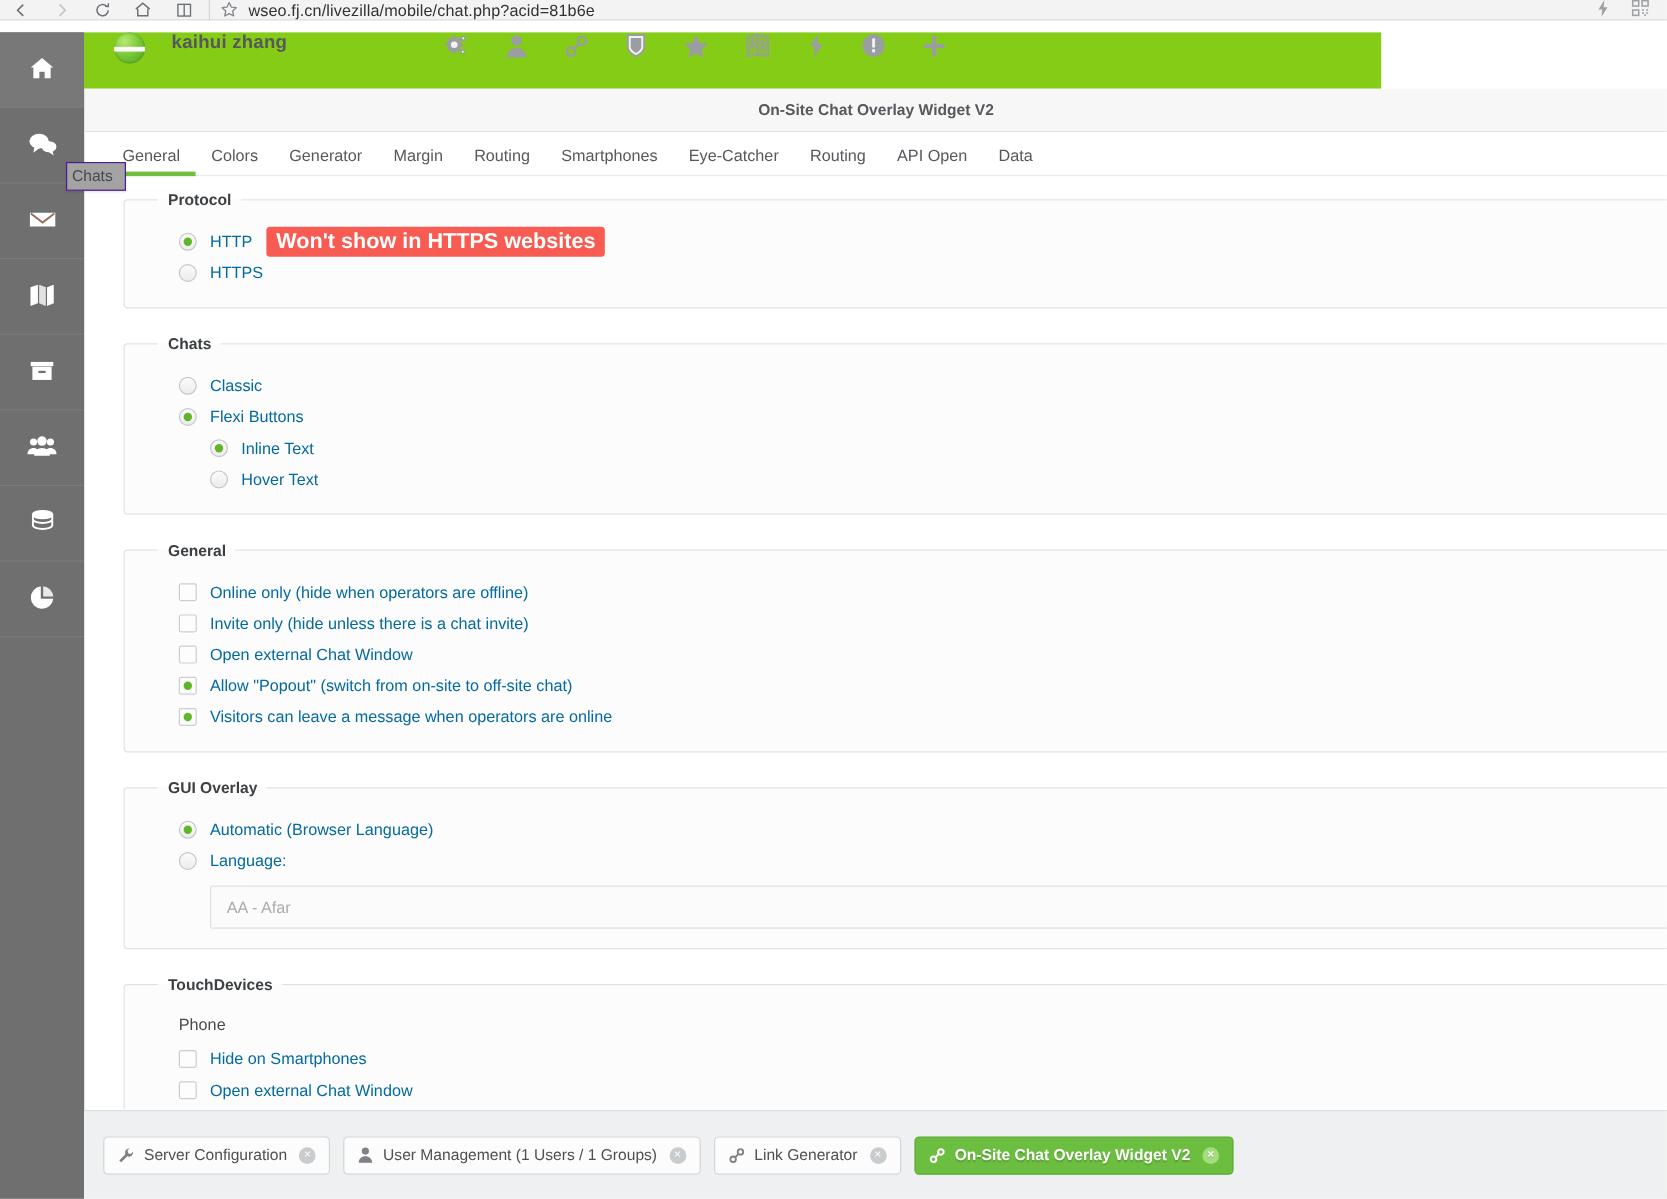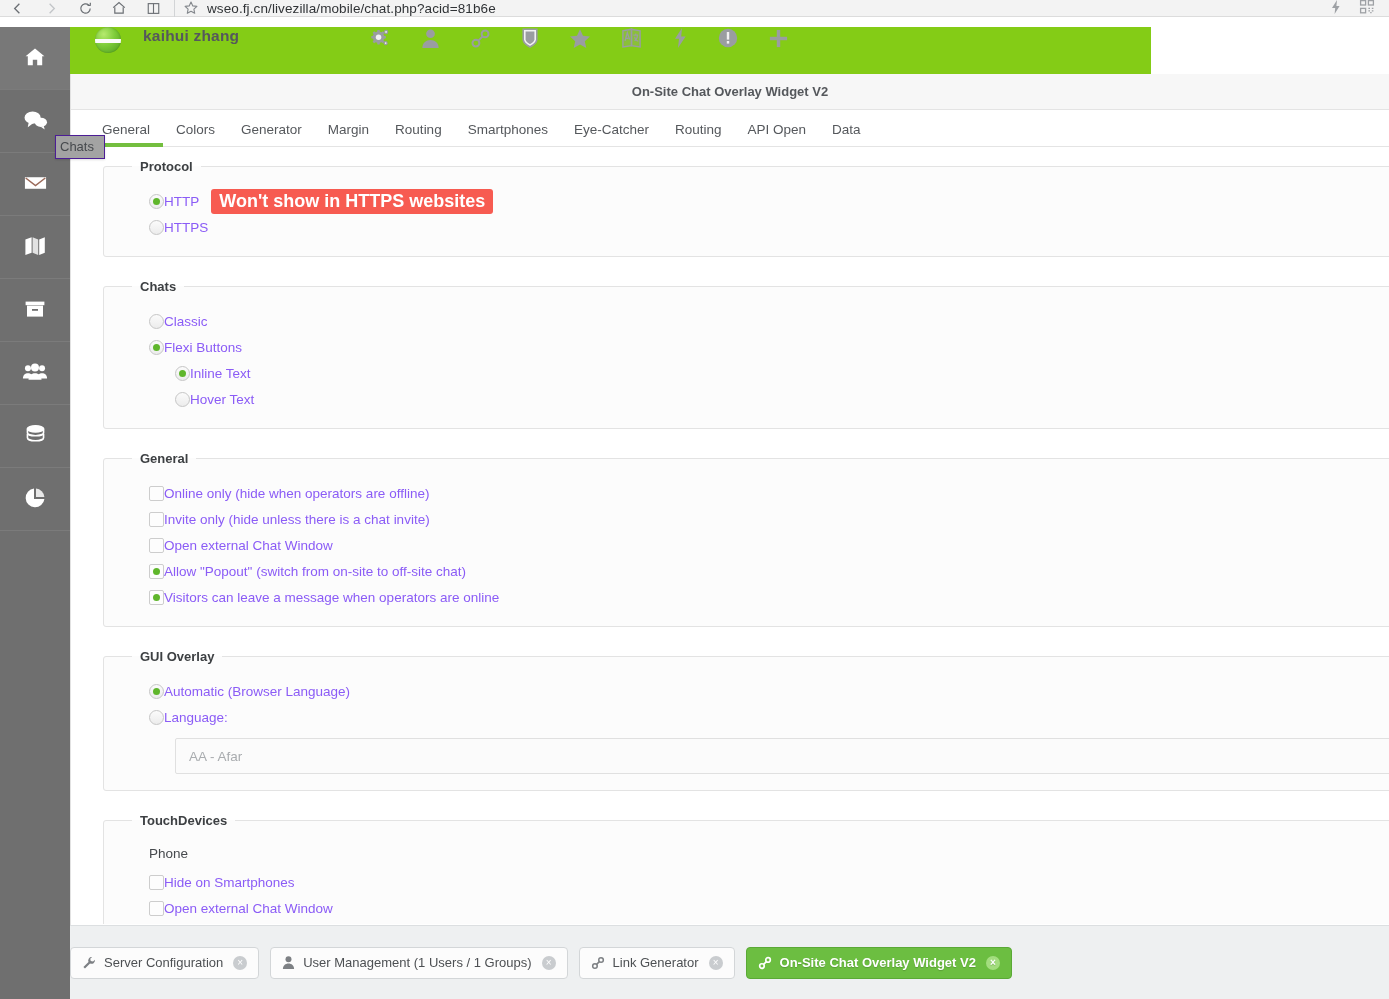--- a/index.html
+++ b/index.html
@@ -164,21 +164,21 @@
   .checkbox {
     width: 15px; height: 15px; border-radius: 2px;
     border: 1px solid #cdcdcd; background: #fdfdfd;
     display: inline-block; position: relative; flex: 0 0 auto;
   }
   .checkbox.checked::after {
     content: ""; position: absolute; left: 3px; top: 3px;
     width: 7px; height: 7px; border-radius: 50%;
     background: #5fb62b;
   }
-  .opt-label { font-size: 13.5px; color: #8b5cf6; }
+  .opt-label { margin-left: 11px; font-size: 13.5px; color: #0369a1; }
 
   .badge {
     margin-left: 12px;
     background: #f75b51; color: #ffffff;
     font-size: 18px; font-weight: bold;
     padding: 3px 8px 4px 8px; border-radius: 3px;
     line-height: 1;
   }
 
   .sub-label {
@@ -196,21 +196,21 @@
     font-size: 13.5px; color: #a9acaf;
   }
 
   
   #taskbar {
     position: absolute; left: 70px; top: 925px;
     width: 1319px; height: 74px;
     background: #eef0f1;
     border-top: 1px solid #dcdfe1;
     display: flex; align-items: center;
-    padding-left: 0; gap: 11px;
+    padding-left: 16px; gap: 11px;
   }
   .task {
     height: 32px; border-radius: 4px;
     display: flex; align-items: center; gap: 8px;
     padding: 0 11px; font-size: 13px;
     border: 1px solid #d3d6d8; background: #fcfcfc; color: #4d5053;
     white-space: nowrap;
   }
   .task.active {
     background: #6cbe41; border-color: #5aa936; color: #ffffff;

